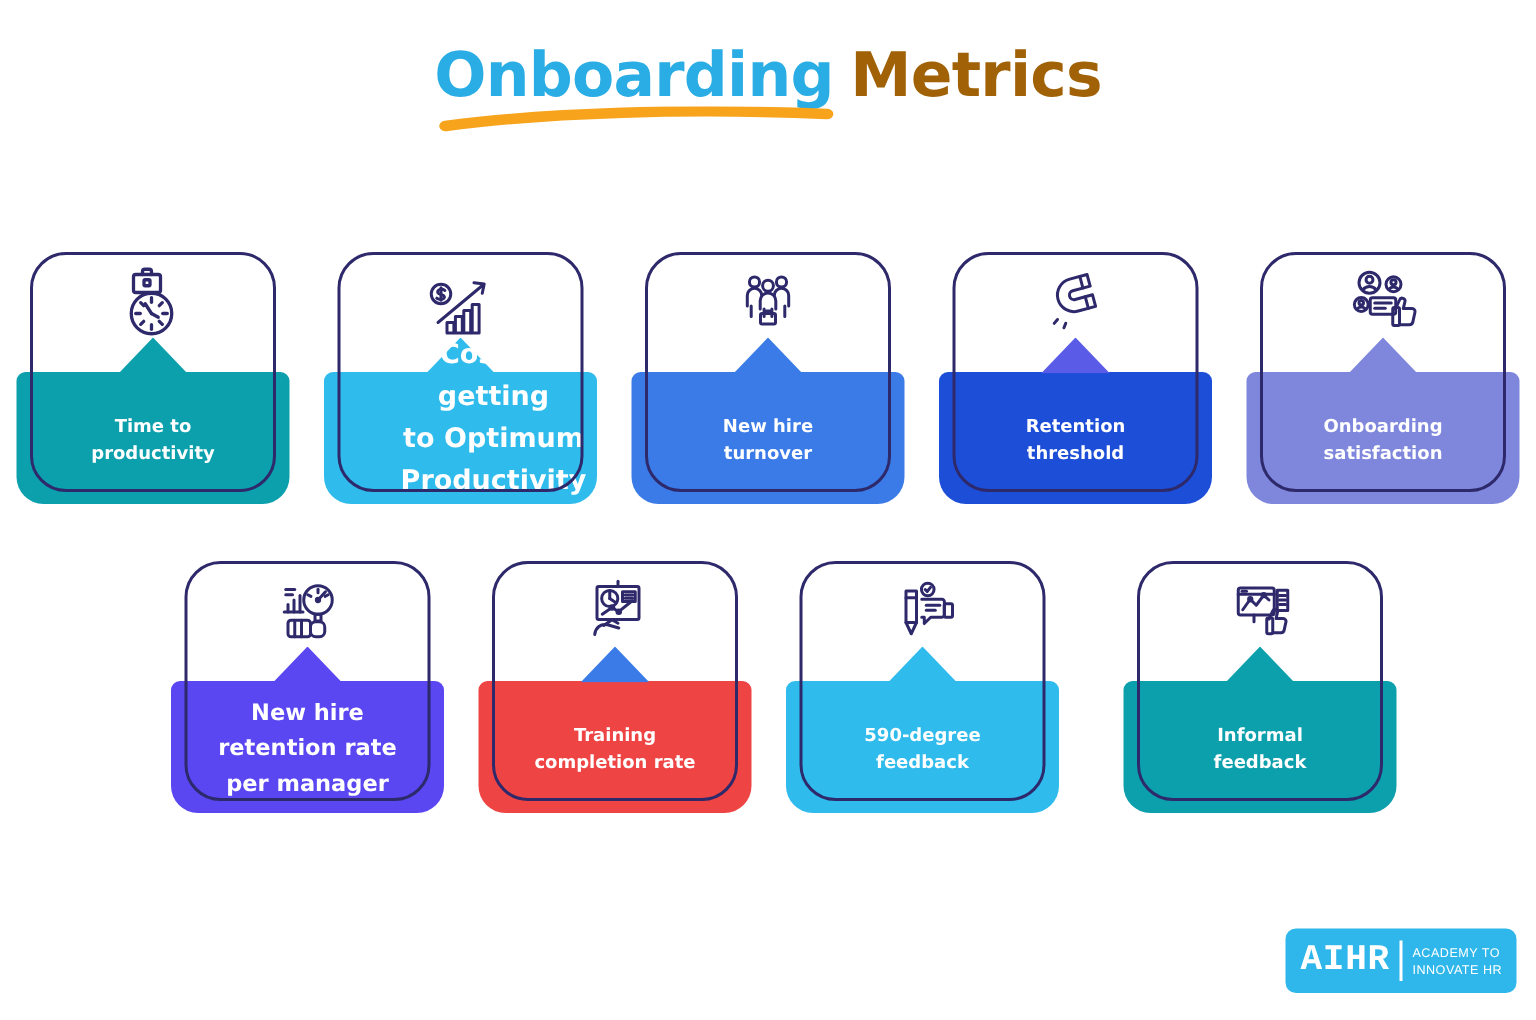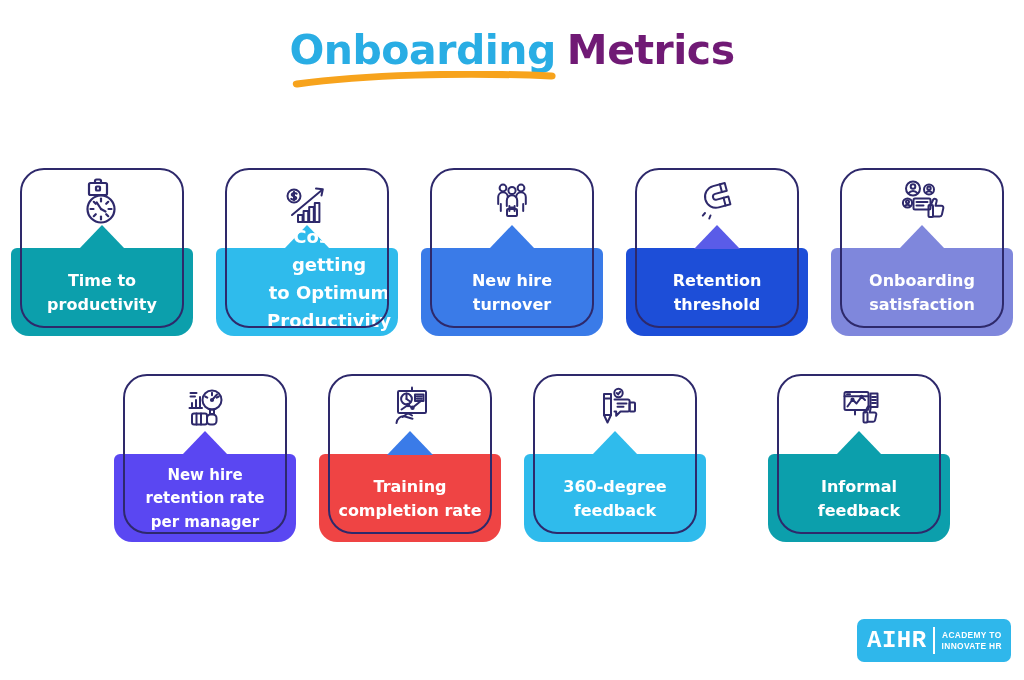--- a/index.html
+++ b/index.html
@@ -27,21 +27,21 @@
     position:absolute;left:0;right:0;top:80px;bottom:0;
     border-radius:6px 6px 18px 18px;
     display:flex;align-items:center;justify-content:center;
   }
   .caret{
     position:absolute;top:-23px;left:50%;transform:translateX(-50%);
     width:46px;height:24px;
     clip-path:polygon(50% 0,100% 100%,0 100%);
   }
   .label{
-    color:#ffffff;font-weight:bold;font-size:16px;line-height:1.5;
+    color:#ffffff;font-weight:bold;font-size:12px;line-height:1.5;
     text-align:center;white-space:pre-line;padding:2px 4px 0 4px;position:relative;
   }
   .label.small{font-size:18px;line-height:1.55;margin-left:44px;}
   .label.mid{font-size:15px;line-height:1.55;}
   .outline{
     position:absolute;left:9px;right:9px;top:0;height:160px;
     border:2.4px solid #2E296B;border-radius:24px;box-sizing:border-box;
     background:transparent;
   }
   .icon{
@@ -55,36 +55,36 @@
   .logo{
     position:absolute;left:857px;top:619px;width:154px;height:43px;border-radius:7px;
     display:flex;align-items:center;box-sizing:border-box;padding:0 8px 0 10px;
   }
   .logo .brand{
     color:#fff;font-weight:bold;font-size:24px;letter-spacing:0.5px;
     font-family:Liberation Mono, monospace;
   }
   .logo .divider{width:2px;height:27px;background:#ffffff;margin:0 7px 0 6px;}
   .logo .tagline{
-    color:#fff;font-size:8.4px;font-weight:bold;line-height:1.3;letter-spacing:0.35px;
-    font-family:"Liberation Sans",sans-serif;white-space:nowrap;text-align:center;
+    color:#fff;font-size:8.4px;font-weight:normal;line-height:1.3;letter-spacing:0.35px;
+    font-family:"Liberation Sans",sans-serif;white-space:nowrap;
   }
 </style>
 </head>
 <body>
 
 <div class="stage">
 
   <div class="title">
     <span class="hl" style="color: rgb(41, 173, 228);">
       <span>Onboarding</span>
       <svg viewBox="0 0 220 17" preserveAspectRatio="none">
         <path d="M5 13 C 60 4, 140 1, 215 5" fill="none" stroke="#F7A31C" stroke-width="7" stroke-linecap="round"></path>
       </svg>
-    </span><span style="color: #701a75;">Metrics</span>
+    </span><span style="color: #a16207;">Metrics</span>
   </div>
 
   <div class="card row1" style="left:11px">
     <div class="banner" style="background-color: rgb(12, 159, 172);">
       <div class="caret" style="background-color: rgb(12, 159, 172);"></div>
       <div class="label">Time to
 productivity</div>
     </div>
     <div class="outline" style="border-color: rgb(46, 41, 107);"></div>
     <div class="icon">
@@ -255,40 +255,40 @@
           <circle cx="30.5" cy="24.8" r="1.2"></circle>
         <path d="M14.5 40 c0.5 -4.5 4 -7.5 8.5 -6.5 l7.5 2.2"></path>
         <path d="M20.5 34 l5.5 -3.8 l4 2.3"></path>
       </svg>
     </div>
   </div>
 
   <div class="card row2" style="left:524px">
     <div class="banner" style="background-color: rgb(47, 187, 236);">
       <div class="caret" style="background-color: rgb(47, 187, 236);"></div>
-      <div class="label">360-degree
+      <div class="label">590-degree
 feedback</div>
     </div>
     <div class="outline" style="border-color: rgb(46, 41, 107);"></div>
     <div class="icon">
       <svg width="56" height="52" viewBox="0 0 56 52" fill="none" stroke-width="2">
         <path d="M17 11 h7 v21 l-3.5 7.5 L17 32 z"></path>
         <path d="M17 15.5 h7"></path>
           <path d="M17 32 h7"></path>
         <circle cx="31.5" cy="10" r="4.2"></circle>
         <path d="M29.8 10 l1.3 1.4 l2.2 -2.8"></path>
         <path d="M27.5 16.5 h13.5 a1.6 1.6 0 0 1 1.6 1.6 v8.8 a1.6 1.6 0 0 1 -1.6 1.6 h-7.5 l-4.3 4.2 v-4.2 h-1.7"></path>
         <path d="M30.5 20.5 h9"></path>
           <path d="M30.5 23.8 h6"></path>
         <rect x="42.5" y="19.5" width="5.5" height="9" rx="1"></rect>
       </svg>
     </div>
   </div>
 
-  <div class="card row2" style="left:768px">
+  <div class="card row2" style="left:749px">
     <div class="banner" style="background-color: rgb(12, 159, 172);">
       <div class="caret" style="background-color: rgb(12, 159, 172);"></div>
       <div class="label">Informal
 feedback</div>
     </div>
     <div class="outline" style="border-color: rgb(46, 41, 107);"></div>
     <div class="icon">
       <svg width="56" height="52" viewBox="0 0 56 52" fill="none" stroke-width="2">
         <rect x="13.5" y="9" width="24" height="18" rx="1.5"></rect>
         <path d="M13.5 13.2 h24"></path>

